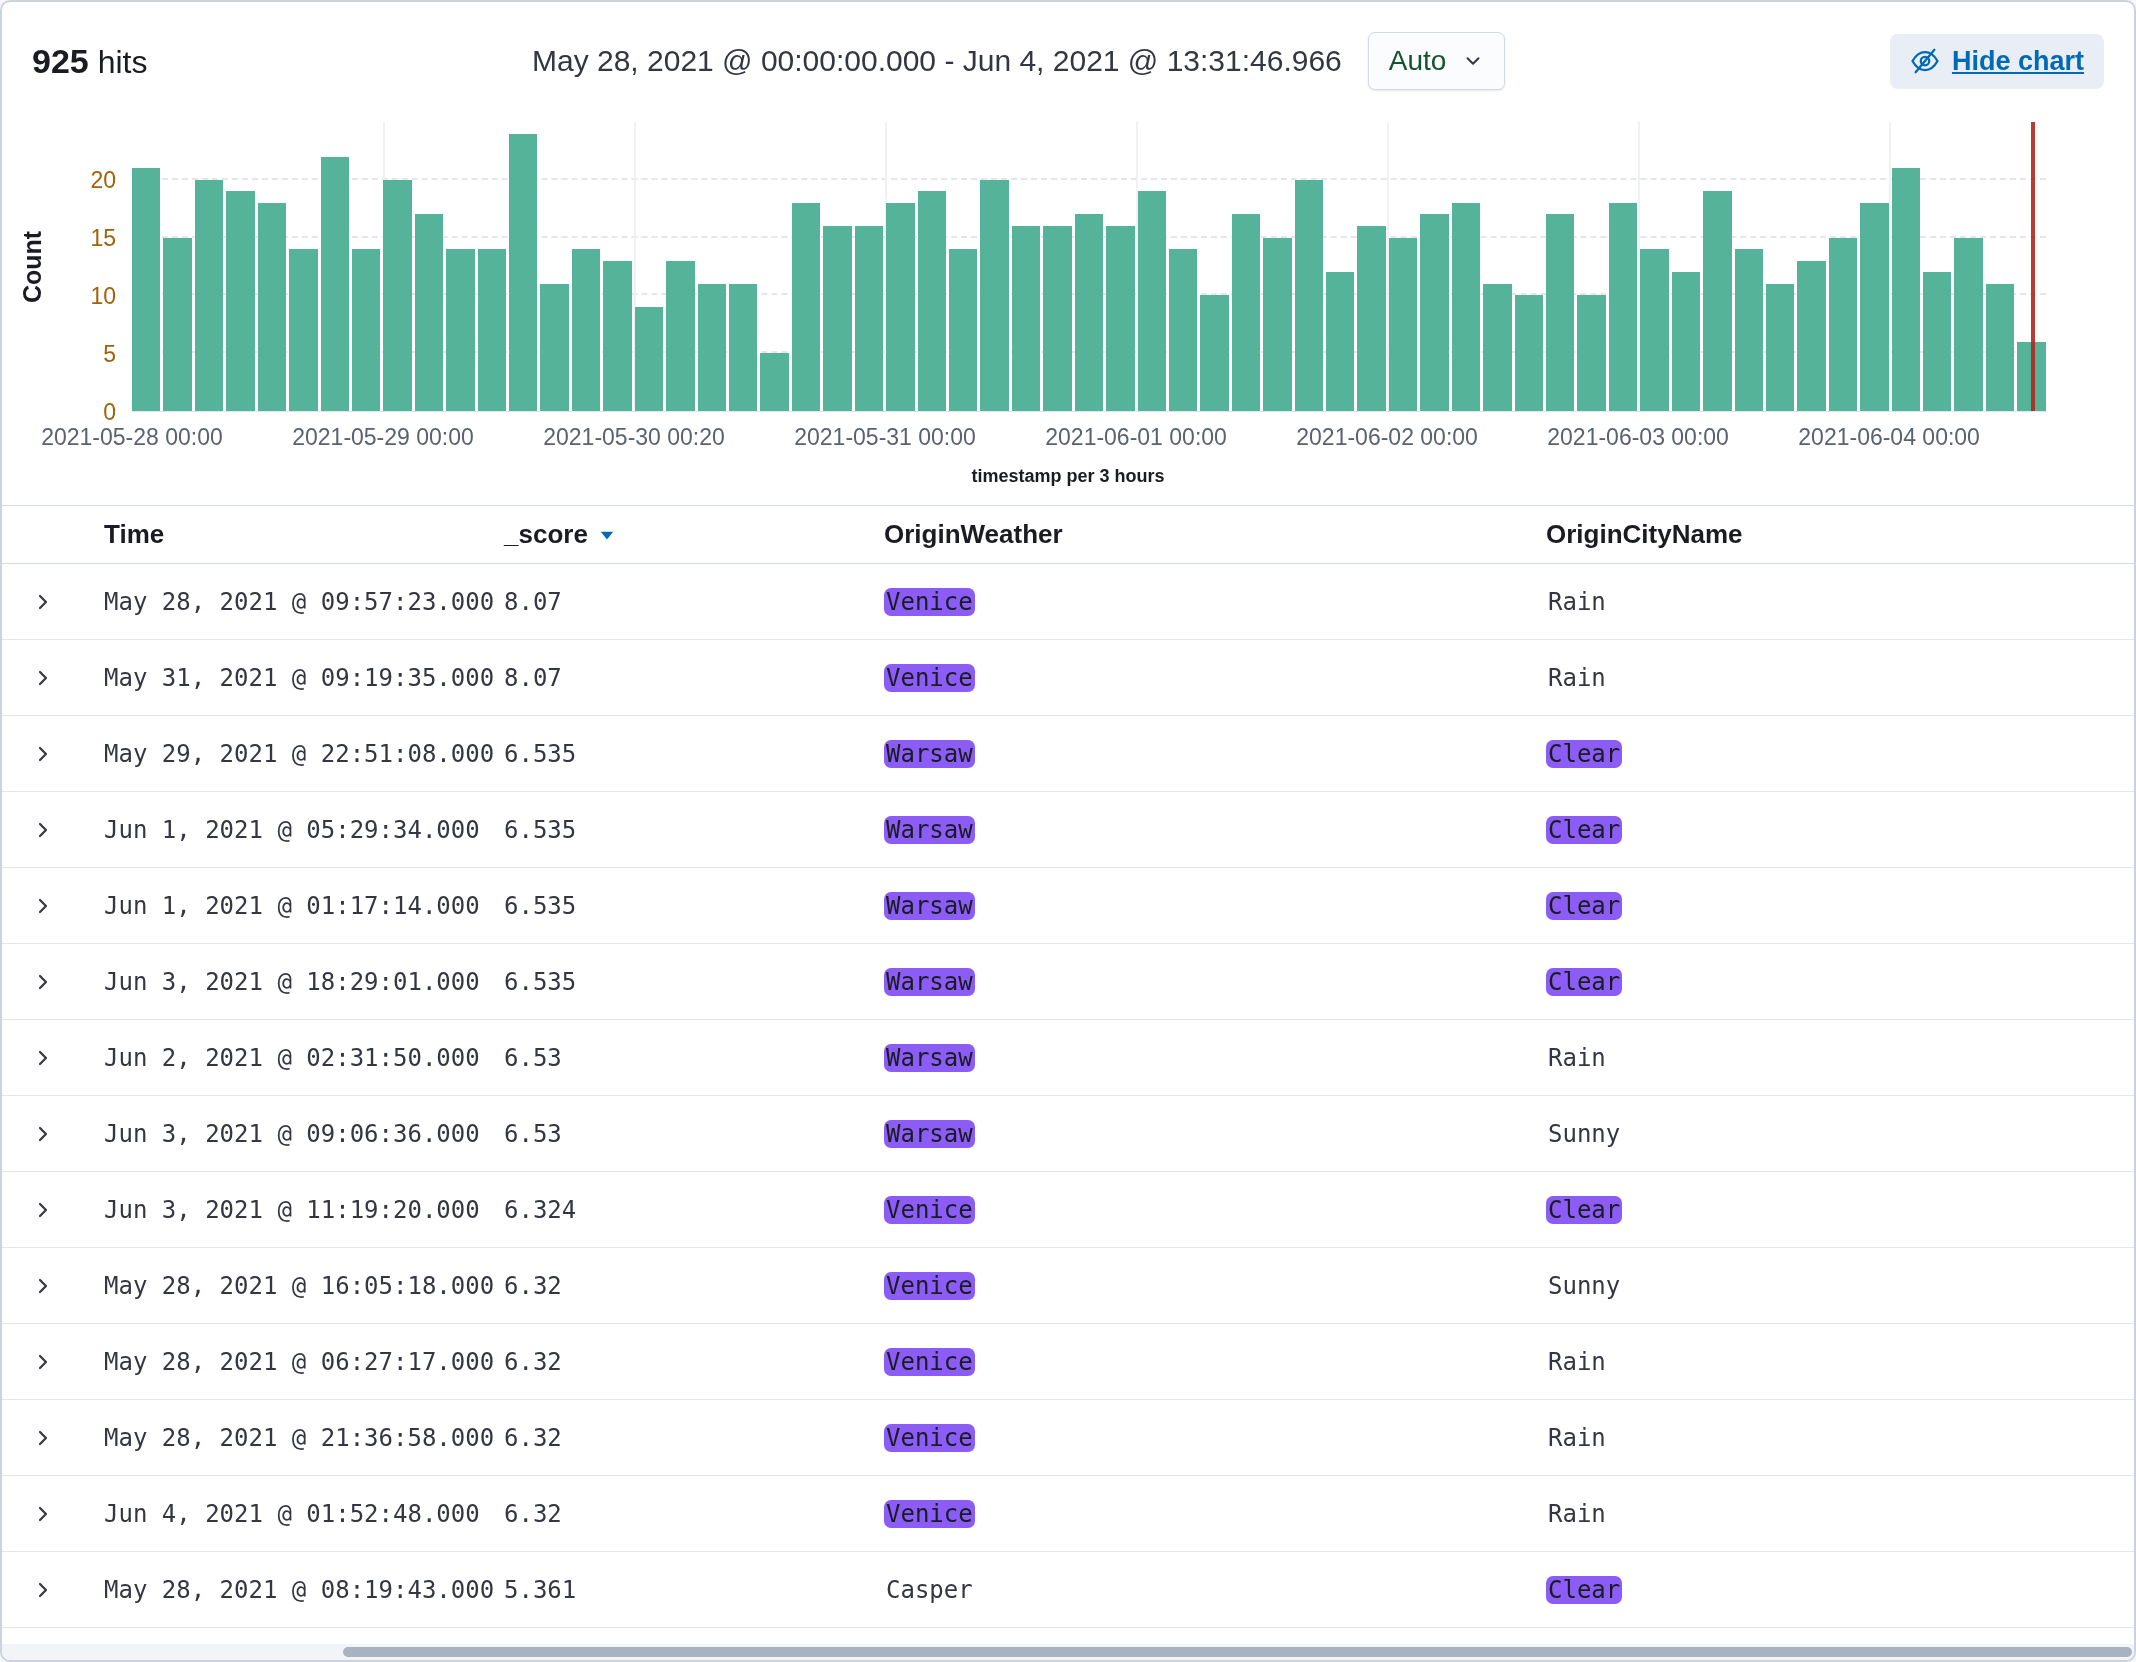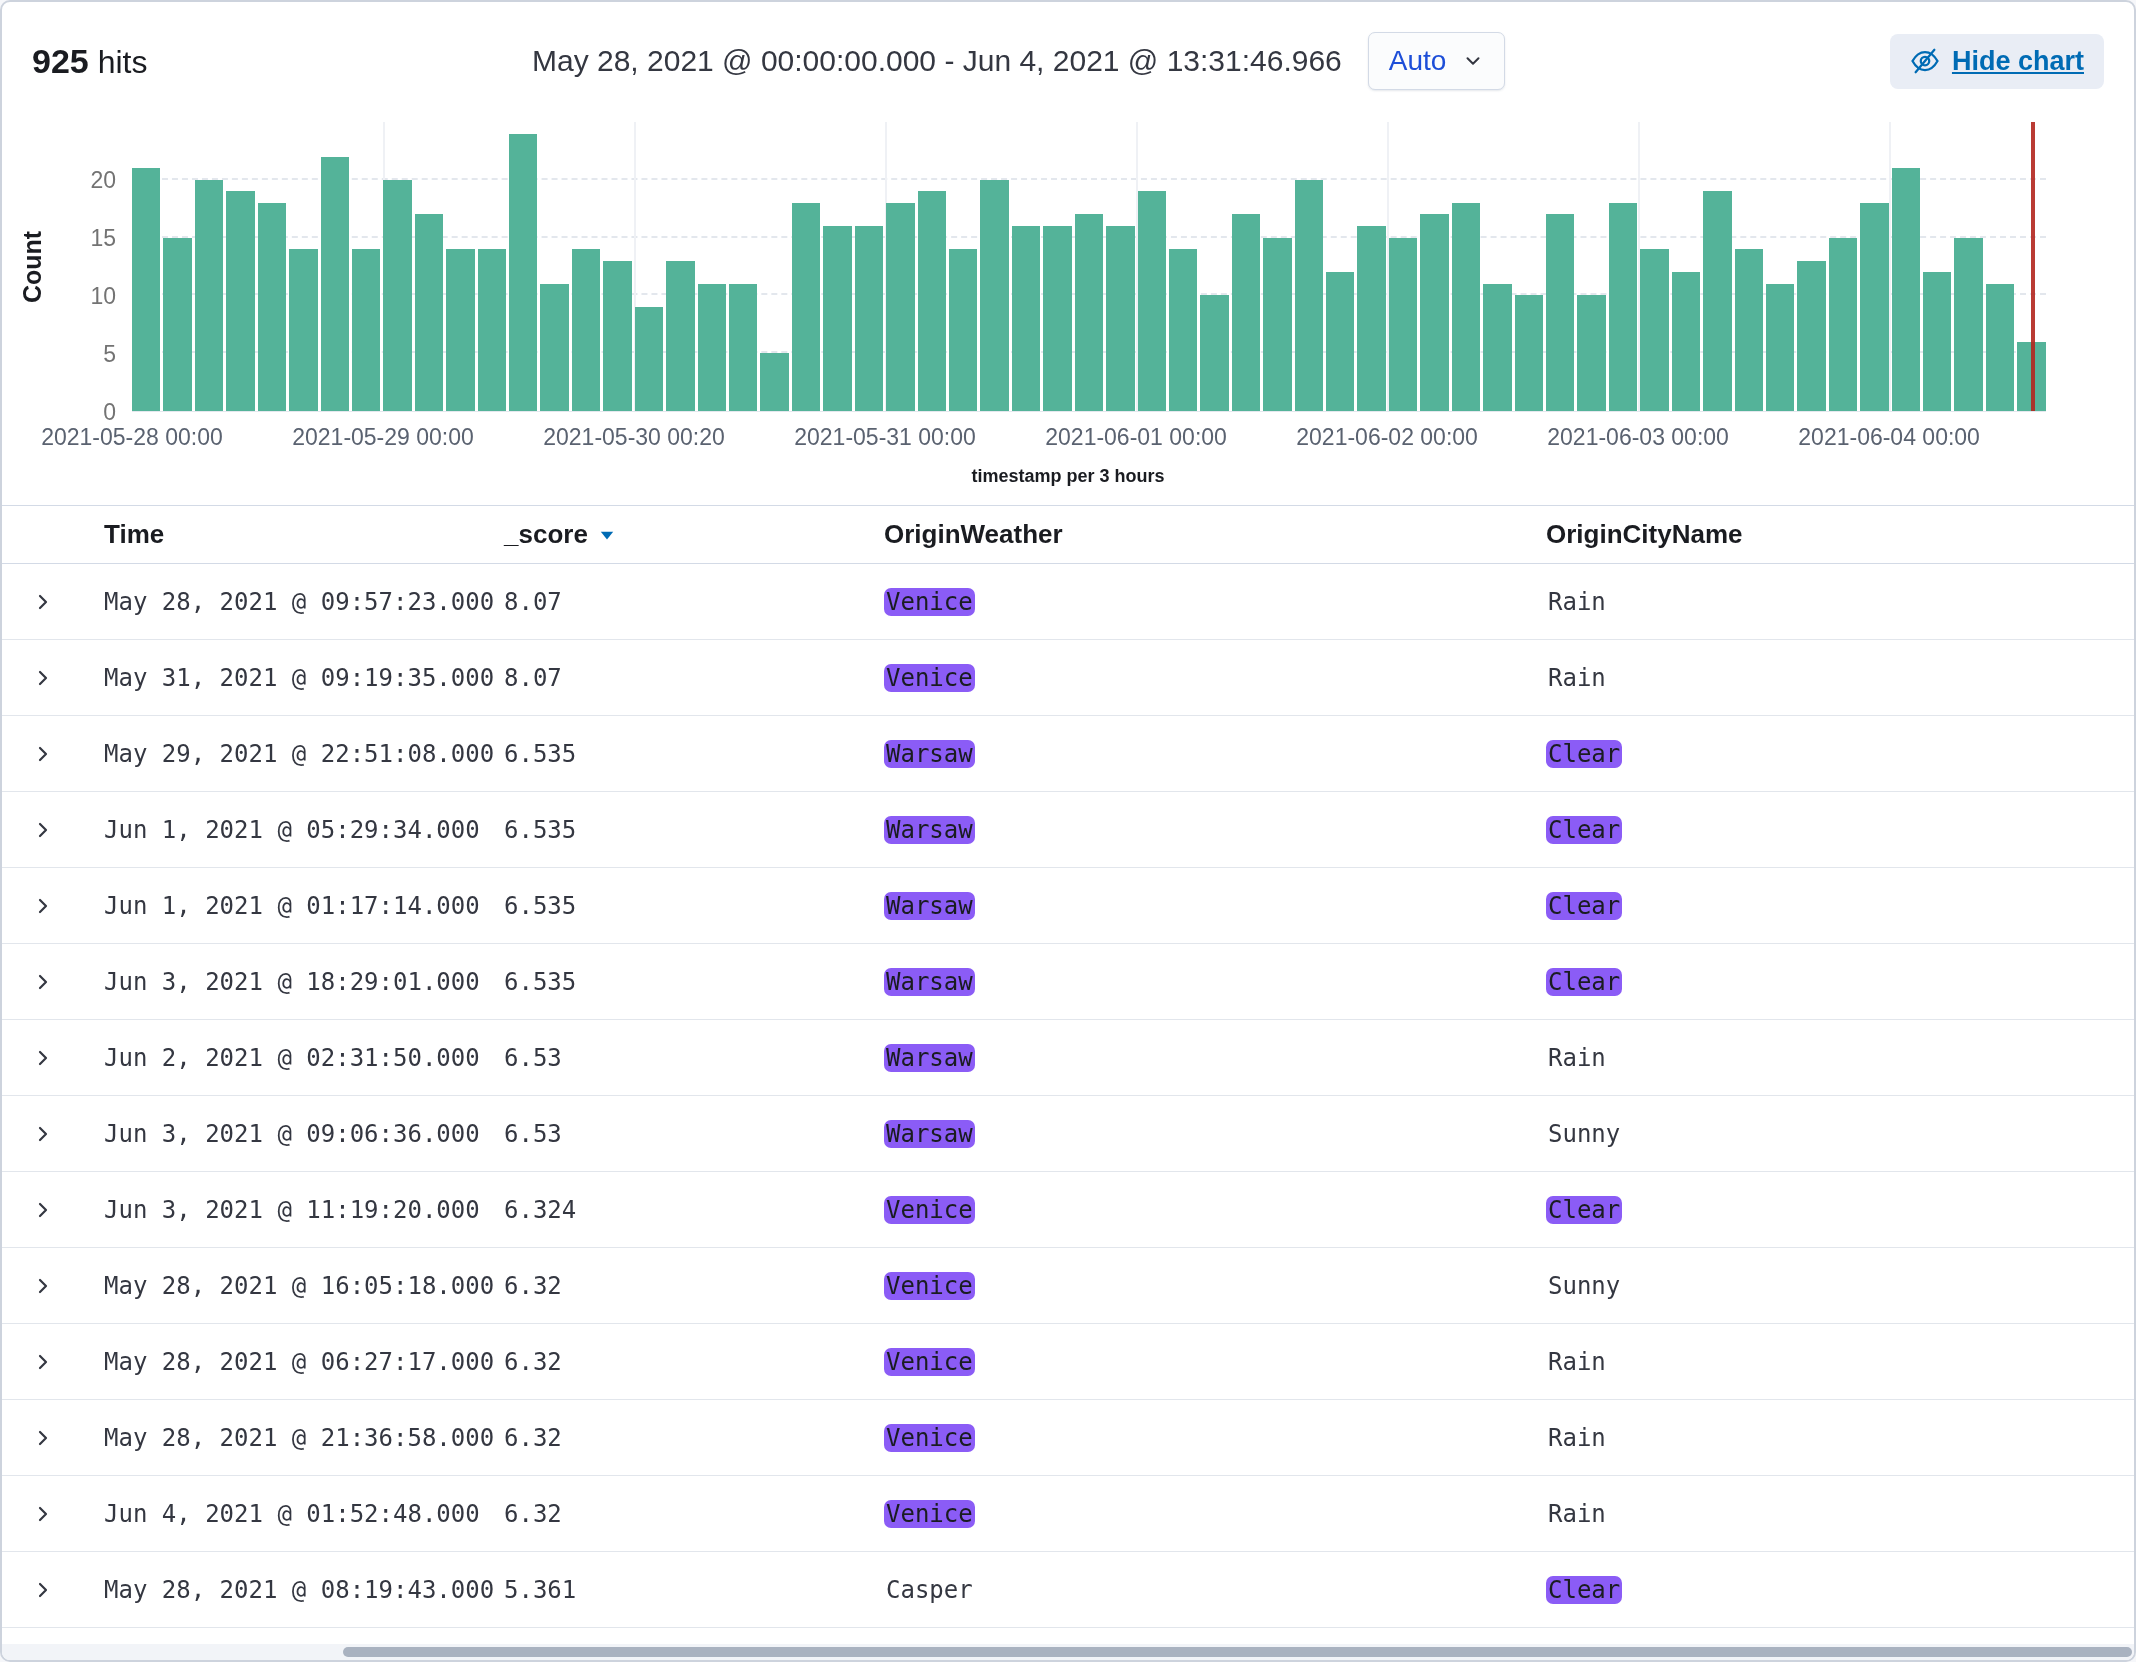--- a/index.html
+++ b/index.html
@@ -22,21 +22,21 @@
   
   .topbar { height:118px; display:flex; align-items:center; padding:0 30px; gap:26px; }
   .hits { font-size:32px; color:#1a1c21; white-space:nowrap; }
   .hits b { font-weight:700; font-size:34px; }
   .spacer { flex:1 1 auto; }
   .daterange { font-size:30px; color:#343741; white-space:nowrap; }
   .select {
     display:flex; align-items:center; gap:16px;
     border:1px solid #d3dae6; background:#fbfcfd;
     border-radius:7px; padding:12px 20px;
-    font-size:28px; color:#1d4ed8; cursor:pointer;
+    font-size:28px; color:#14532d; cursor:pointer;
     box-shadow:0 1px 2px rgba(152,162,179,.25);
   }
   .hidechart {
     display:flex; align-items:center; gap:12px;
     color:#006bb4; font-size:27px; font-weight:600;
     background:#e9edf5; border-radius:8px; padding:12px 20px;
     cursor:pointer; white-space:nowrap;
   }
   .hidechart span { text-decoration:underline; }
 
@@ -44,21 +44,21 @@
   .chart { padding-top:2px; }
   .plotrow { display:flex; height:290px; padding-right:88px; }
   .yaxis { width:130px; position:relative; flex:0 0 130px; }
   .count-label {
     position:absolute; left:30px; top:50%;
     transform:translate(-50%,-50%) rotate(-90deg);
     font-weight:700; font-size:25px; color:#1a1c21; white-space:nowrap;
   }
   .ytick {
     position:absolute; right:16px; transform:translateY(50%);
-    font-size:23px; color:#737373;
+    font-size:23px; color:#a16207;
   }
   .plotarea { flex:1 1 auto; position:relative; border-bottom:1px solid #e4e8ee; }
   .hgrid { position:absolute; left:0; right:0; border-top:2px dashed #e3e7ed; }
   .vgrid { position:absolute; top:0; bottom:0; border-left:2px solid #eff1f5; }
   .bars { position:absolute; left:0; right:0; top:0; bottom:0; display:flex; align-items:flex-end; gap:3px; }
   .bar { flex:1 1 0; min-width:0; background:#54b399; }
   .nowline { position:absolute; top:0; bottom:0; width:4px; background:#b3261e; opacity:.9; }
   .xtickrow { margin-left:130px; margin-right:88px; position:relative; height:46px; }
   .xtick {
     position:absolute; top:12px; transform:translateX(-50%);

